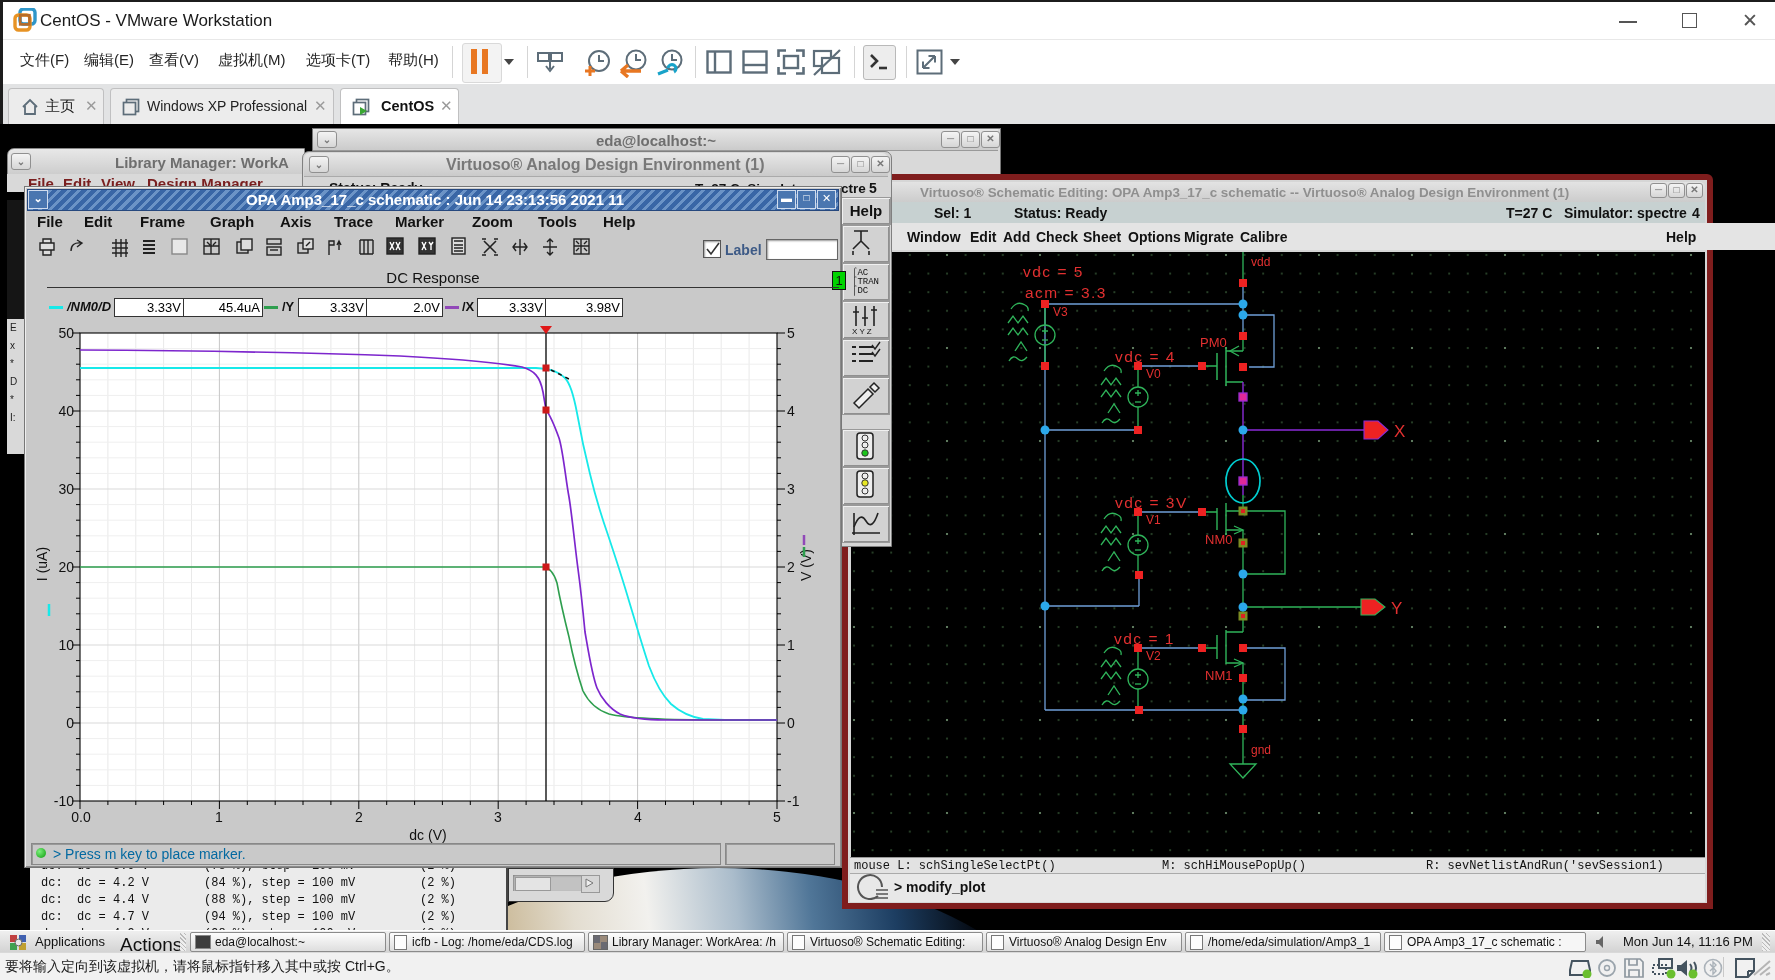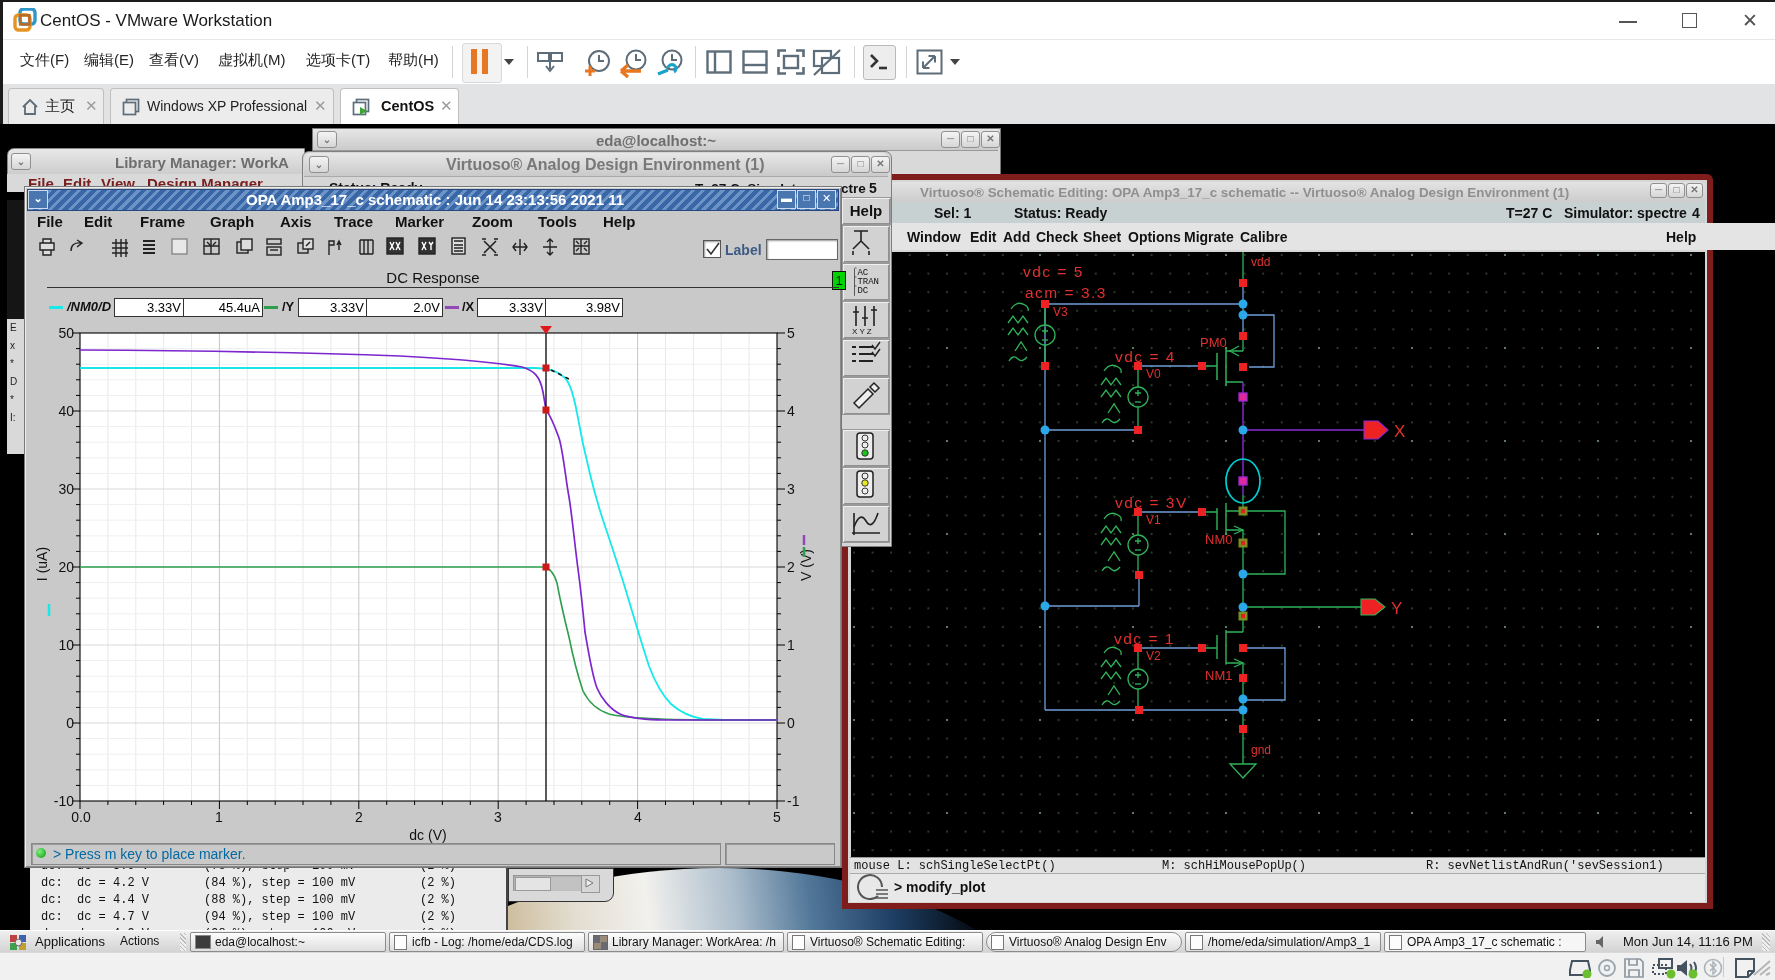--- a/index.html
+++ b/index.html
@@ -560,59 +560,60 @@
   </div>
   <div id="taskbar" class="a">
     <svg class="a" style="left:9px;top:3px" width="19" height="17" viewBox="0 0 19 17">
       <rect x="1" y="1" width="7" height="7" fill="#c04040"></rect>
       <rect x="10" y="1" width="7" height="7" fill="#4060b0"></rect>
       <rect x="1" y="9" width="7" height="7" fill="#40a050"></rect>
       <rect x="10" y="9" width="7" height="7" fill="#c0a030"></rect>
       <circle cx="9.5" cy="8.5" r="3.4" fill="#e8e8e8" stroke="#666"></circle>
     </svg>
     <div class="a" style="left:35px;top:3px;font-size:13px;color:#111;">Applications</div>
-    <div class="a" style="left:120px;top:3px;font-size:12px;color:#111;">Actions</div>
+    <div class="a" style="left:120px;top:3px;font-size:19px;color:#111;">Actions</div>
     <div class="a" style="left:180px;top:2px;width:6px;height:18px;background:repeating-linear-gradient(45deg,#bbb 0 1px,#eee 1px 3px);"></div>
     <div class="tbtn a" style="left:190px;width:194px;">
       <div class="a" style="left:4px;top:2px;width:14px;height:12px;background:#3d3d3d;border:1px solid #888;"></div>
       <div class="a" style="left:24px;top:2px;">eda@localhost:~</div>
     </div>
     <div class="tbtn a" style="left:389px;width:194px;">
       <div class="a" style="left:4px;top:2px;width:11px;height:13px;background:#fdfdfd;border:1px solid #777;"></div>
       <div class="a" style="left:22px;top:2px;">icfb - Log: /home/eda/CDS.log</div>
     </div>
     <div class="tbtn a" style="left:588px;width:194px;">
       <div class="a" style="left:4px;top:2px;width:13px;height:13px;background:repeating-conic-gradient(#9a8a7a 0 25%,#6a6a72 0 50%);border:1px solid #666;"></div>
       <div class="a" style="left:23px;top:2px;">Library Manager: WorkArea: /h</div>
     </div>
     <div class="tbtn a" style="left:787px;width:194px;">
       <div class="a" style="left:4px;top:2px;width:11px;height:13px;background:#fdfdfd;border:1px solid #777;"></div>
       <div class="a" style="left:22px;top:2px;">Virtuoso® Schematic Editing:</div>
     </div>
-    <div class="tbtn a" style="left:986px;width:194px;border-radius:10px;">
+    <div class="tbtn a" style="left:986px;width:194px;">
       <div class="a" style="left:4px;top:2px;width:11px;height:13px;background:#fdfdfd;border:1px solid #777;"></div>
       <div class="a" style="left:22px;top:2px;">Virtuoso® Analog Design Env</div>
     </div>
     <div class="tbtn a" style="left:1185px;width:194px;">
       <div class="a" style="left:4px;top:2px;width:11px;height:13px;background:#fdfdfd;border:1px solid #777;"></div>
       <div class="a" style="left:22px;top:2px;">/home/eda/simulation/Amp3_1</div>
     </div>
     <div class="tbtn a" style="left:1384px;width:200px;background:#f6f6f6;">
       <div class="a" style="left:4px;top:2px;width:11px;height:13px;background:#fdfdfd;border:1px solid #777;"></div>
       <div class="a" style="left:22px;top:2px;">OPA Amp3_17_c schematic :</div>
     </div>
     <svg class="a" style="left:1594px;top:3px" width="16" height="16" viewBox="0 0 16 16">
       <path d="M2 6 H5 L9 2 V14 L5 10 H2 Z" fill="#666"></path>
     </svg>
     <div class="a" style="left:1623px;top:3px;font-size:13px;color:#111;">Mon Jun 14, 11:16 PM</div>
     <div class="a" style="left:1762px;top:2px;width:8px;height:18px;background:repeating-linear-gradient(45deg,#bbb 0 1px,#eee 1px 3px);"></div>
   </div>
 </div>
 
 <div id="vstatus" class="a">
+  <div class="a" style="left:5px;top:5px;font-size:14px;color:#1a1a1a;">要将输入定向到该虚拟机，请将鼠标指针移入其中或按&nbsp;Ctrl+G。</div>
   <div id="vsicons" class="a" style="left:1557px;top:0;width:220px;height:28px;">
     <svg class="a" style="left:10px;top:5px" width="26" height="20" viewBox="0 0 26 20">
       <path d="M3 12 L5 3 H21 L23 12 V17 H3 Z" fill="none" stroke="#44535f" stroke-width="2"></path>
       <circle cx="20" cy="16" r="4.5" fill="#6abf2e"></circle>
     </svg>
     <svg class="a" style="left:40px;top:5px" width="20" height="20" viewBox="0 0 20 20">
       <circle cx="10" cy="10" r="8" fill="none" stroke="#9aa4ac" stroke-width="1.8"></circle>
       <circle cx="10" cy="10" r="2.5" fill="none" stroke="#9aa4ac" stroke-width="1.4"></circle>
     </svg>
     <svg class="a" style="left:66px;top:4px" width="22" height="22" viewBox="0 0 22 22">

